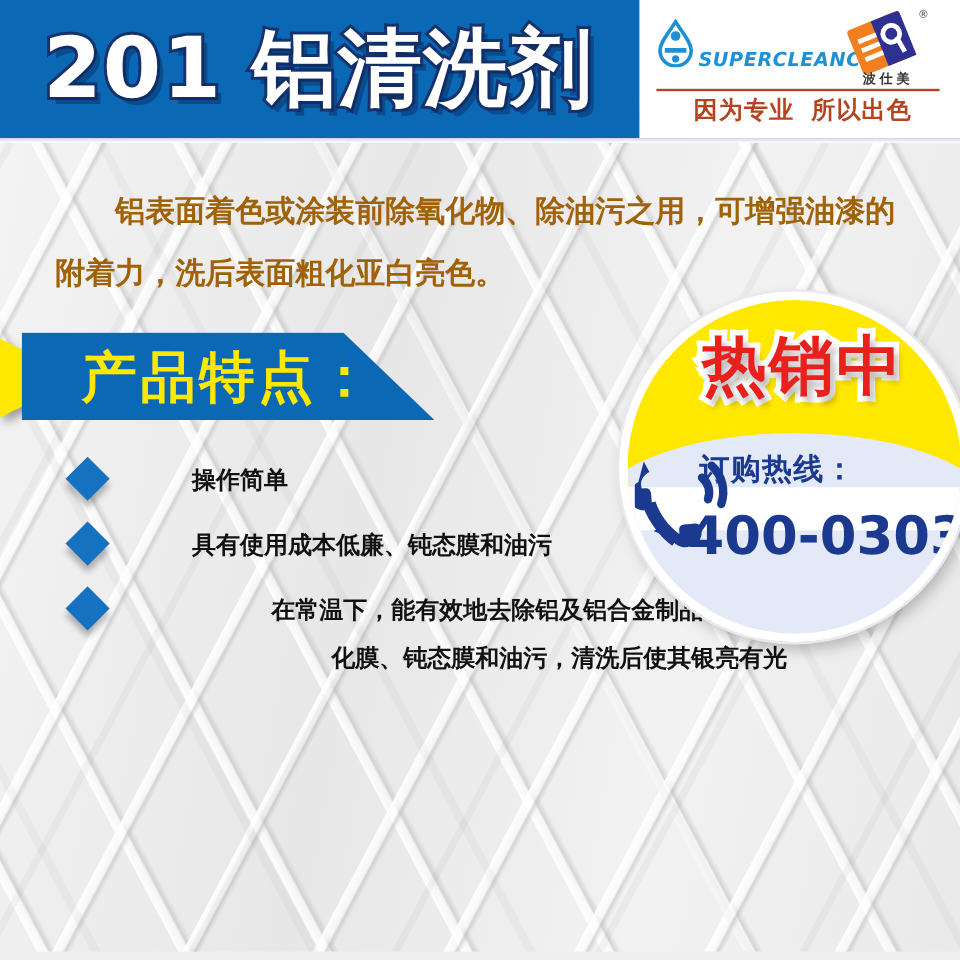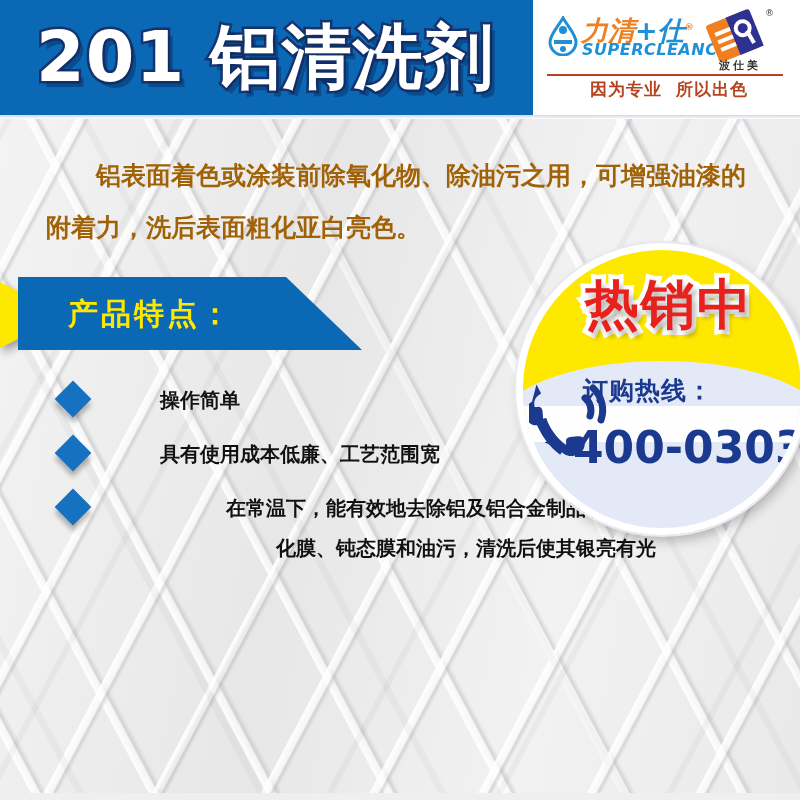--- a/index.html
+++ b/index.html
@@ -79,21 +79,21 @@
   }
   .logo-sq{position:absolute;left:158px;top:0px;width:62px;height:56px;}
   .logo-sq-reg{position:absolute;left:220px;top:0;font-size:9px;color:#444;}
   .logo-bsm{
     position:absolute;left:160px;top:50px;width:70px;text-align:center;
     font-size:11px;font-weight:bold;color:#333;letter-spacing:3px;
   }
   .logo-line{position:absolute;left:2px;top:66px;width:236px;height:2px;background:#b5431f;}
   .tagline{
     position:absolute;left:0px;top:70px;width:248px;
-    font-size:17px;font-weight:bold;color:#b5431f;
+    font-size:20px;font-weight:bold;color:#b5431f;
     letter-spacing:1px;white-space:nowrap;text-align:center;
   }
   .tagline .gap{display:inline-block;width:14px;}
   
   .intro{
     position:absolute;left:46px;top:150px;width:712px;
     font-size:25px;line-height:52px;font-weight:bold;color:#a16207;
     text-indent:50px;
   }
   
@@ -104,21 +104,21 @@
     border-left:66px solid #ffe800;
     filter:drop-shadow(3px 5px 4px rgba(0,0,0,.35));
   }
   .banner-shape{
     position:absolute;left:18px;top:0;width:344px;height:73px;
     background:#0a68b4;
     clip-path:polygon(0 0,268px 0,344px 73px,0 73px);
   }
   .banner-text{
     position:absolute;left:68px;top:10px;
-    font-size:30px;line-height:54px;font-weight:bold;color:#ffe800;
+    font-size:46px;line-height:54px;font-weight:bold;color:#ffe800;
     letter-spacing:3px;white-space:nowrap;
   }
   
   .features{position:absolute;left:52px;top:380px;width:720px;}
   .feature{position:relative;padding-left:68px;margin-bottom:14px;}
   .feature:last-child{margin-bottom:0;text-align:center;}
   .bullet{
     position:absolute;left:8px;top:6px;width:26px;height:26px;
     background:#1671c0;transform:rotate(45deg);
     box-shadow:4px 4px 5px rgba(0,0,0,.28);
@@ -183,23 +183,20 @@
     <div class="logo">
       <div class="logo-row">
 
         <svg class="logo-mark" viewBox="0 0 36 40">
           <path d="M18 2 C12 12 5 19 5 26 a13 13 0 0 0 26 0 C31 19 24 12 18 2 Z" fill="none" stroke="#1f8fd6" stroke-width="3"></path>
           <circle cx="18" cy="14" r="4" fill="#1f8fd6"></circle>
           <path d="M9 24 h18 v4 h-18 z" fill="#1f8fd6"></path>
           <circle cx="18" cy="33" r="3" fill="#1f8fd6"></circle>
         </svg>
 
-        <div class="logo-cn">
-          <span class="o">力清</span><span class="b">+仕</span><span class="logo-reg">®</span>
-        </div>
 
         <div class="logo-en">SUPERCLEANCN</div>
 
         <svg class="logo-sq" viewBox="0 0 62 56">
           <g transform="rotate(-22 31 28)">
             <rect x="8" y="8" width="44" height="40" rx="3" fill="#ef7f1f"></rect>
             <path d="M30 8 h22 a3 3 0 0 1 3 3 v37 h-25 z" fill="#2e3192"></path>
             <rect x="14" y="18" width="16" height="4" fill="#ffffff"></rect>
             <rect x="14" y="26" width="16" height="4" fill="#ffffff"></rect>
             <rect x="14" y="34" width="16" height="4" fill="#ffffff"></rect>
@@ -229,21 +226,21 @@
     <div class="banner-text">产品特点：</div>
   </div>
 
   <div class="features">
     <div class="feature">
       <span class="bullet"></span>
       <div class="feature-text">操作简单</div>
     </div>
     <div class="feature">
       <span class="bullet"></span>
-      <div class="feature-text">具有使用成本低廉、工艺范围宽</div>
+      <div class="feature-text">具有使用成本低廉、钝态膜和油污</div>
     </div>
     <div class="feature">
       <span class="bullet"></span>
       <div class="feature-text">在常温下，能有效地去除铝及铝合金制品表面的薄层氧
 化膜、钝态膜和油污，清洗后使其银亮有光</div>
     </div>
   </div>
 
   <div class="promo">
     <div class="promo-wave"></div>

